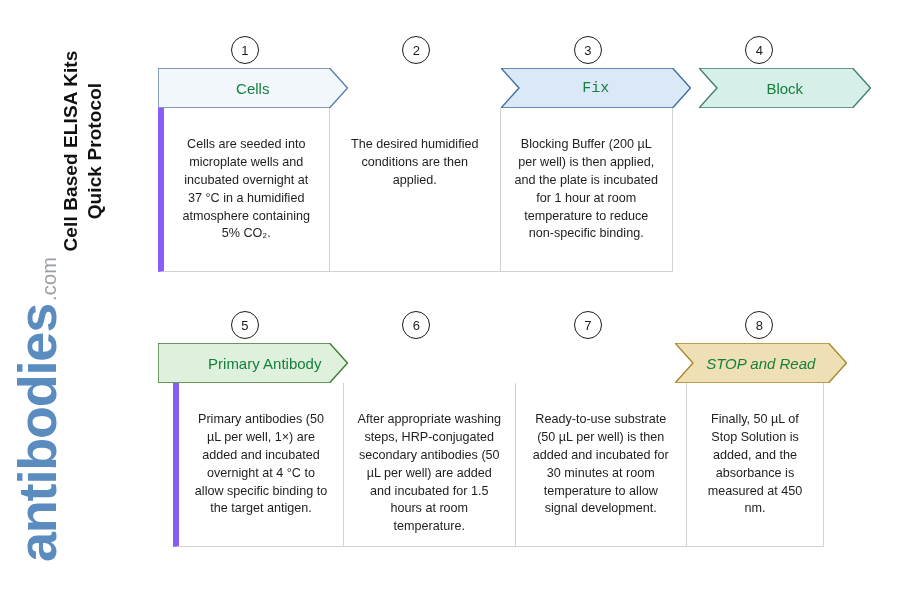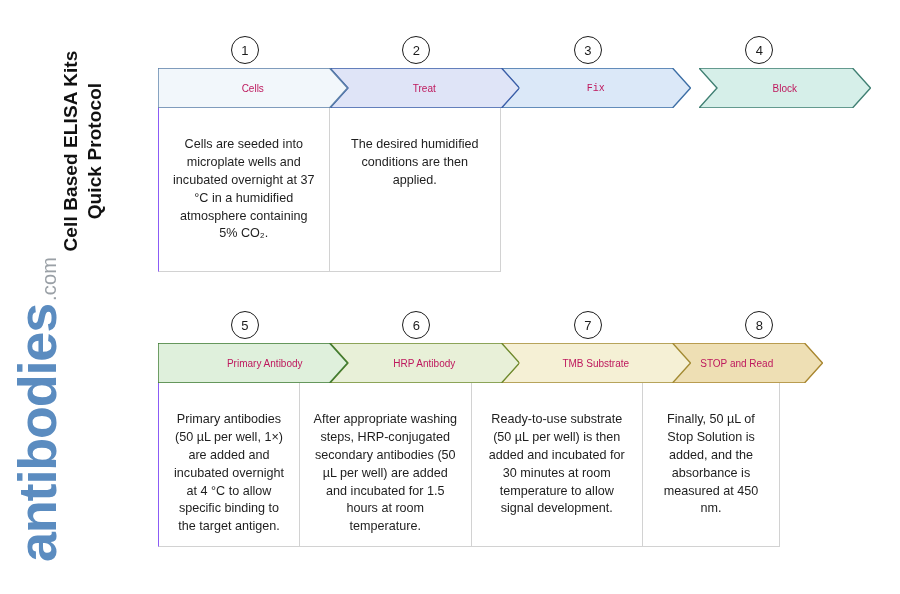--- a/index.html
+++ b/index.html
@@ -97,22 +97,22 @@
   .chev{
     position:absolute;
     top:0;
     height:40px;
     display:flex;
     align-items:center;
     justify-content:center;
     box-sizing:border-box;
   }
   .chev .lbl{
-    font-size:10px;
-    color:#be185d;
+    font-size:15px;
+    color:#15803d;
     position:relative;
     z-index:2;
     text-align:left;
     padding:0 6px;
   }
   .chev svg{
     position:absolute;
     inset:0;
     width:100%;height:100%;
     z-index:1;
@@ -127,21 +127,21 @@
     box-sizing:border-box;
     border:1px solid #d2d2d2;
     border-top:none;
     background:#ffffff;
     display:flex;
     align-items:flex-start;
     justify-content:center;
     padding:28px 13px 10px 13px;
   }
   .card + .card{ border-left:none; }
-  .card:first-child{ border-left:1px solid #8b5cf6; }
+  .card:first-child{ border-left:6px solid #8b5cf6; }
   .card .body{
     font-size:12.6px;
     line-height:1.42;
     text-align:center;
     color:#1e1e1e;
   }
 </style>
 </head>
 <body>
 
@@ -162,84 +162,69 @@
       <div class="badge" style="left: 428.75px;">3</div>
       <div class="badge" style="left: 600.25px;">4</div>
     </div>
   <div class="chevrons">
       <div class="chev" style="left: 0px; width: 189.5px; z-index: 4;">
         <svg viewBox="0 0 189.5 40" preserveAspectRatio="none">
           <polygon points="0,0 171.5,0 189.5,20 171.5,40 0,40 0,20" fill="#f2f7fb" stroke="#5b7fa8" stroke-width="1.4" stroke-linejoin="miter"></polygon>
         </svg>
         <span class="lbl">Cells</span>
       </div>
-      <div class="chev" style="left: 171.5px; width: 189.5px; z-index: 3;">
-        <svg viewBox="0 0 189.5 40" preserveAspectRatio="none">
-          <polygon points="0,0 171.5,0 189.5,20 171.5,40 0,40 18,20" fill="#dfe4f7" stroke="#3b5ea8" stroke-width="1.4" stroke-linejoin="miter"></polygon>
-        </svg>
-        <span class="lbl">Treat</span>
-      </div>
       <div class="chev" style="left: 343px; width: 189.5px; z-index: 2; font-family: Liberation Mono, monospace;">
         <svg viewBox="0 0 189.5 40" preserveAspectRatio="none">
           <polygon points="0,0 171.5,0 189.5,20 171.5,40 0,40 18,20" fill="#dbe8f8" stroke="#3c6ea5" stroke-width="1.4" stroke-linejoin="miter"></polygon>
         </svg>
         <span class="lbl">Fix</span>
       </div>
       <div class="chev" style="left: 541px; width: 171.5px; z-index: 1;">
         <svg viewBox="0 0 171.5 40" preserveAspectRatio="none">
           <polygon points="0,0 153.5,0 171.5,20 153.5,40 0,40 18,20" fill="#d6efe9" stroke="#3f7f72" stroke-width="1.4" stroke-linejoin="miter"></polygon>
         </svg>
         <span class="lbl">Block</span>
       </div>
     </div>
   <div class="cards">
       <div class="card" style="width: 171.5px;">
         <div class="body">Cells are seeded into microplate wells and incubated overnight at 37 °C in a humidified atmosphere containing 5% CO₂.</div>
       </div>
       <div class="card" style="width: 171.5px;">
         <div class="body">The desired humidified conditions are then applied.</div>
+      </div>
+      <div class="card" style="width: 171.5px;">
+        <div class="body">Blocking Buffer (200 µL per well) is then applied, and the plate is incubated for 1 hour at room temperature to reduce non-specific binding.</div>
       </div>
     </div>
 </div>
 
 <div class="row" id="row-2">
   <div class="badges">
       <div class="badge" style="left: 85.75px;">5</div>
       <div class="badge" style="left: 257.25px;">6</div>
       <div class="badge" style="left: 428.75px;">7</div>
       <div class="badge" style="left: 600.25px;">8</div>
     </div>
   <div class="chevrons">
       <div class="chev" style="left: 0px; width: 189.5px; z-index: 4; padding-left: 24px;">
         <svg viewBox="0 0 189.5 40" preserveAspectRatio="none">
           <polygon points="0,0 171.5,0 189.5,20 171.5,40 0,40 0,20" fill="#dff0dc" stroke="#3e7a32" stroke-width="1.4" stroke-linejoin="miter"></polygon>
         </svg>
         <span class="lbl">Primary Antibody</span>
       </div>
-      <div class="chev" style="left: 171.5px; width: 189.5px; z-index: 3;">
-        <svg viewBox="0 0 189.5 40" preserveAspectRatio="none">
-          <polygon points="0,0 171.5,0 189.5,20 171.5,40 0,40 18,20" fill="#e8f0d8" stroke="#6e8a2e" stroke-width="1.4" stroke-linejoin="miter"></polygon>
-        </svg>
-        <span class="lbl">HRP Antibody</span>
-      </div>
-      <div class="chev" style="left: 343px; width: 189.5px; z-index: 2;">
-        <svg viewBox="0 0 189.5 40" preserveAspectRatio="none">
-          <polygon points="0,0 171.5,0 189.5,20 171.5,40 0,40 18,20" fill="#f5f0d5" stroke="#a38b33" stroke-width="1.4" stroke-linejoin="miter"></polygon>
-        </svg>
-        <span class="lbl">TMB Substrate</span>
-      </div>
-      <div class="chev" style="left: 493px; width: 171.5px; z-index: 1;">
+      <div class="chev" style="left: 517px; width: 171.5px; z-index: 1; font-style: italic;">
         <svg viewBox="0 0 171.5 40" preserveAspectRatio="none">
           <polygon points="0,0 153.5,0 171.5,20 153.5,40 0,40 18,20" fill="#eedfb4" stroke="#a8862f" stroke-width="1.4" stroke-linejoin="miter"></polygon>
         </svg>
         <span class="lbl">STOP and Read</span>
       </div>
     </div>
   <div class="cards">
-      <div class="card" style="width: 142px;">
+      <div class="card" style="width: 171px; margin-left: 15px;">
         <div class="body">Primary antibodies (50 µL per well, 1×) are added and incubated overnight at 4 °C to allow specific binding to the target antigen.</div>
       </div>
       <div class="card" style="width: 171.5px;">
         <div class="body">After appropriate washing steps, HRP-conjugated secondary antibodies (50 µL per well) are added and incubated for 1.5 hours at room temperature.</div>
       </div>
       <div class="card" style="width: 171.5px; justify-content: center;">
         <div class="body">Ready-to-use substrate (50 µL per well) is then added and incubated for 30 minutes at room temperature to allow signal development.</div>
       </div>
       <div class="card" style="width: 137px;">
         <div class="body">Finally, 50 µL of Stop Solution is added, and the absorbance is measured at 450 nm.</div>

